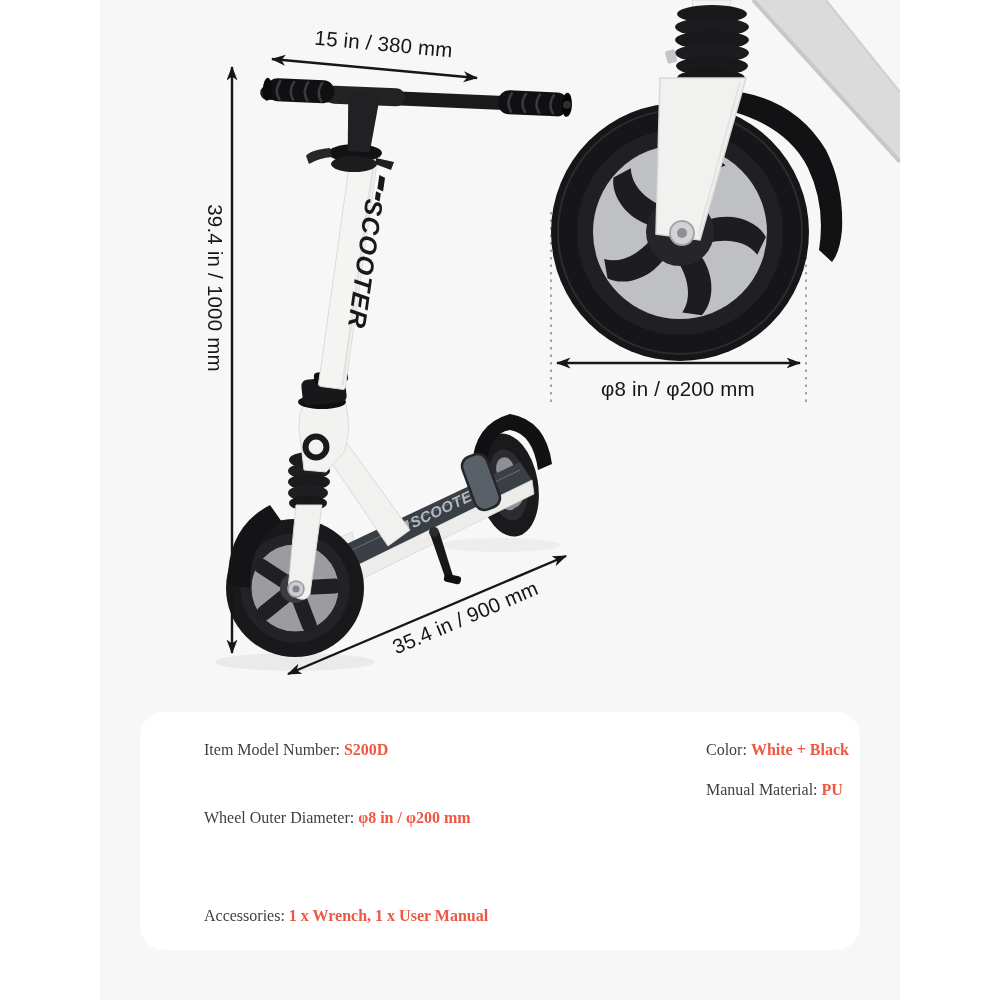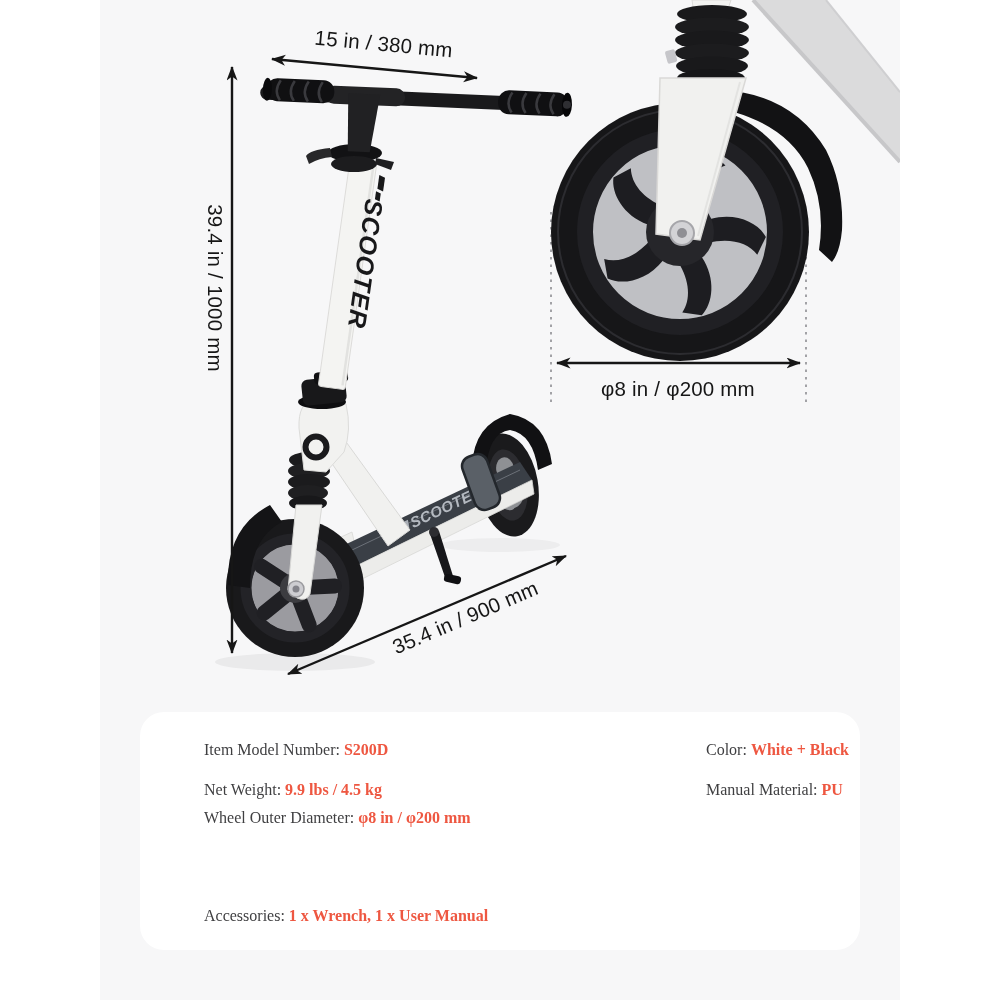--- a/index.html
+++ b/index.html
@@ -233,22 +233,20 @@
   </div>
 
   <div class="spec-panel">
     <div class="spec-row" style="top:26px;">
       <span><span class="spec-label">Item Model Number:</span>
       <span class="spec-value">S200D</span></span>
       <span class="spec-cell-right"><span class="spec-label">Color:</span>
       <span class="spec-value">White + Black</span></span>
     </div>
     <div class="spec-row" style="top:66px;">
-      <span><span class="spec-label">Net Weight:</span>
-      <span class="spec-value">9.9 lbs / 4.5 kg</span></span>
       <span class="spec-cell-right"><span class="spec-label">Manual Material:</span>
       <span class="spec-value">PU</span></span>
     </div>
     <div class="spec-row" style="top:94px;">
       <span class="spec-label">Wheel Outer Diameter:</span>
       <span class="spec-value">φ8 in / φ200 mm</span>
     </div>
     <div class="spec-row" style="top:192px;">
       <span class="spec-label">Accessories:</span>
       <span class="spec-value">1 x Wrench, 1 x User Manual</span>

